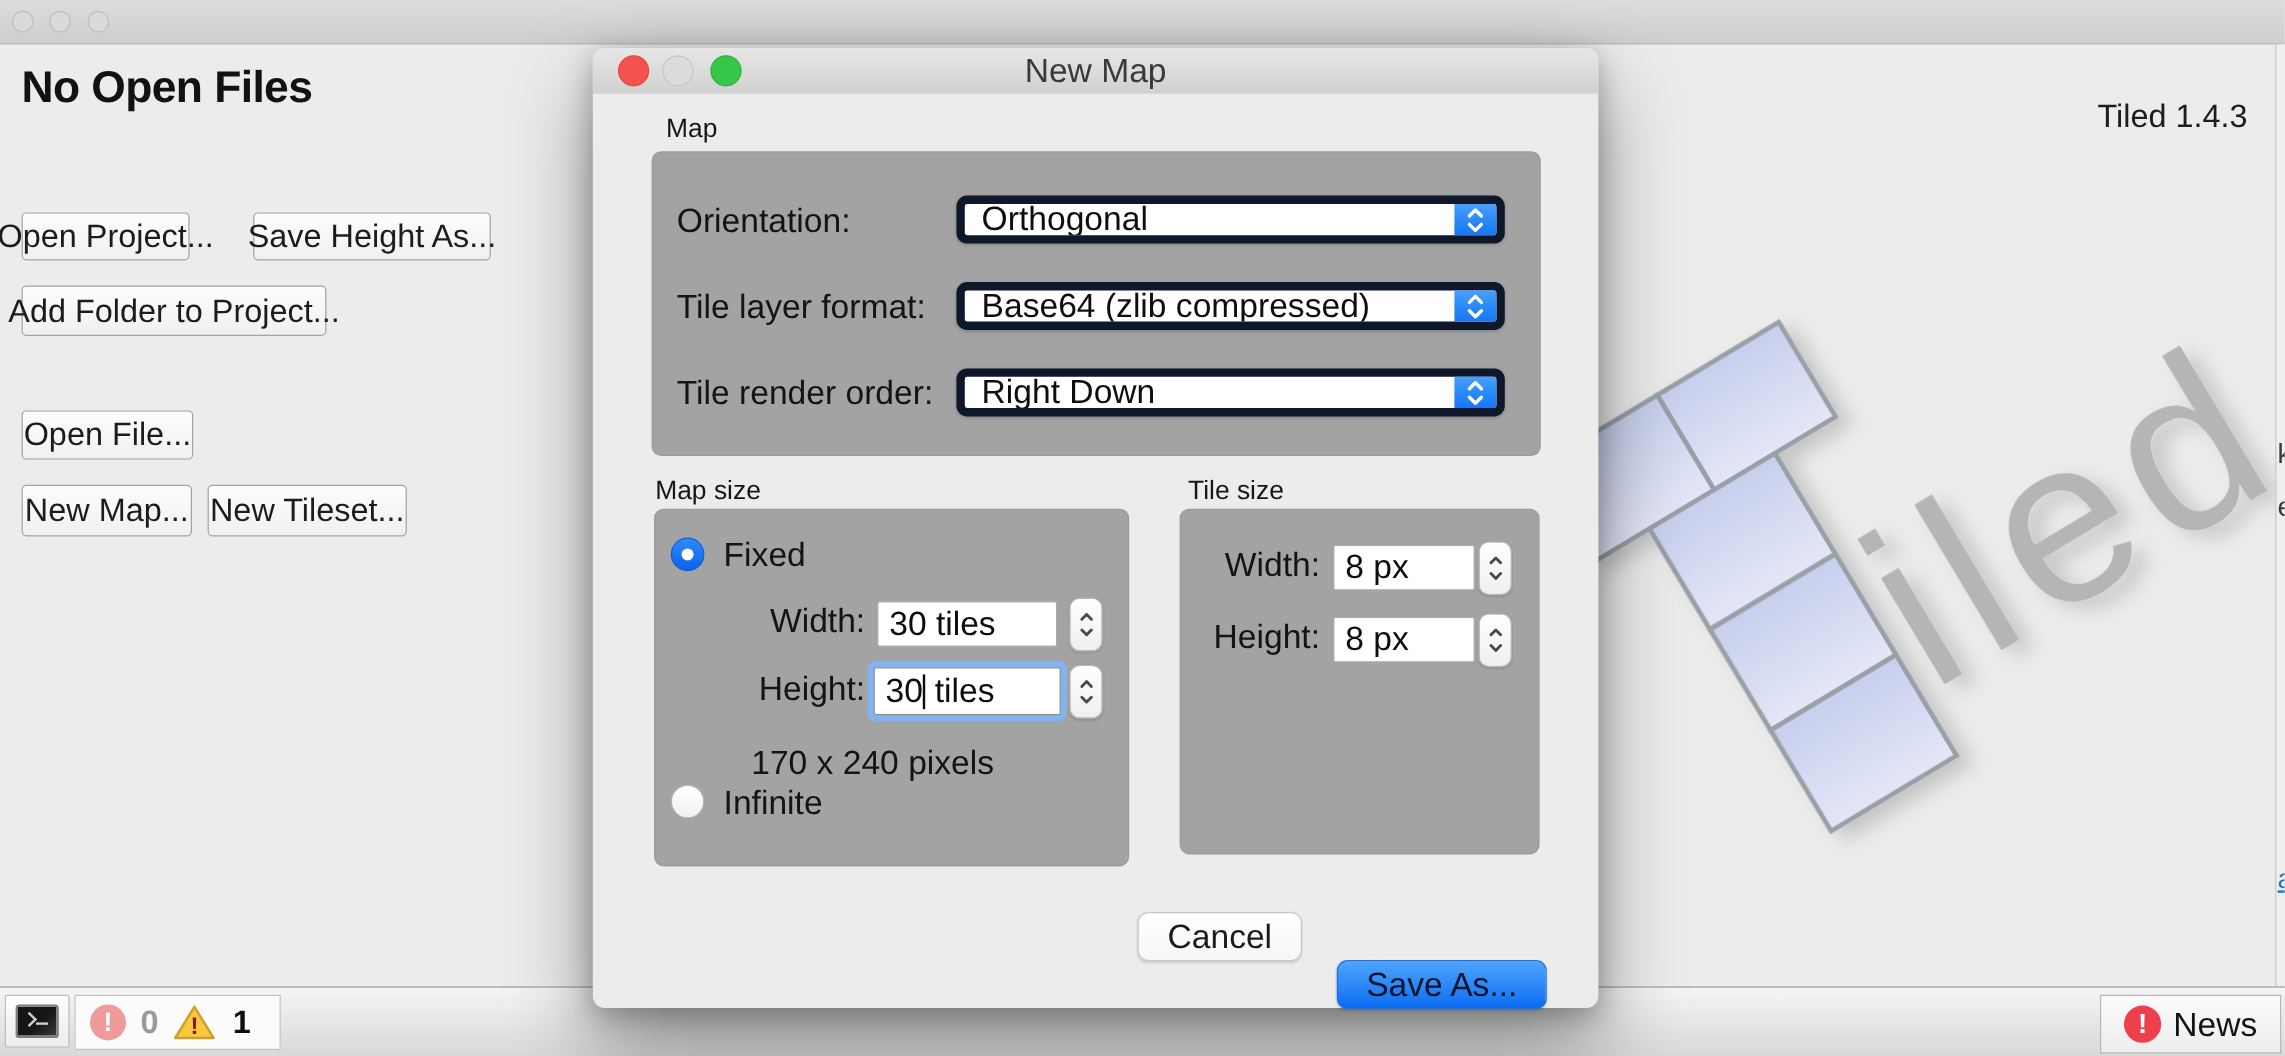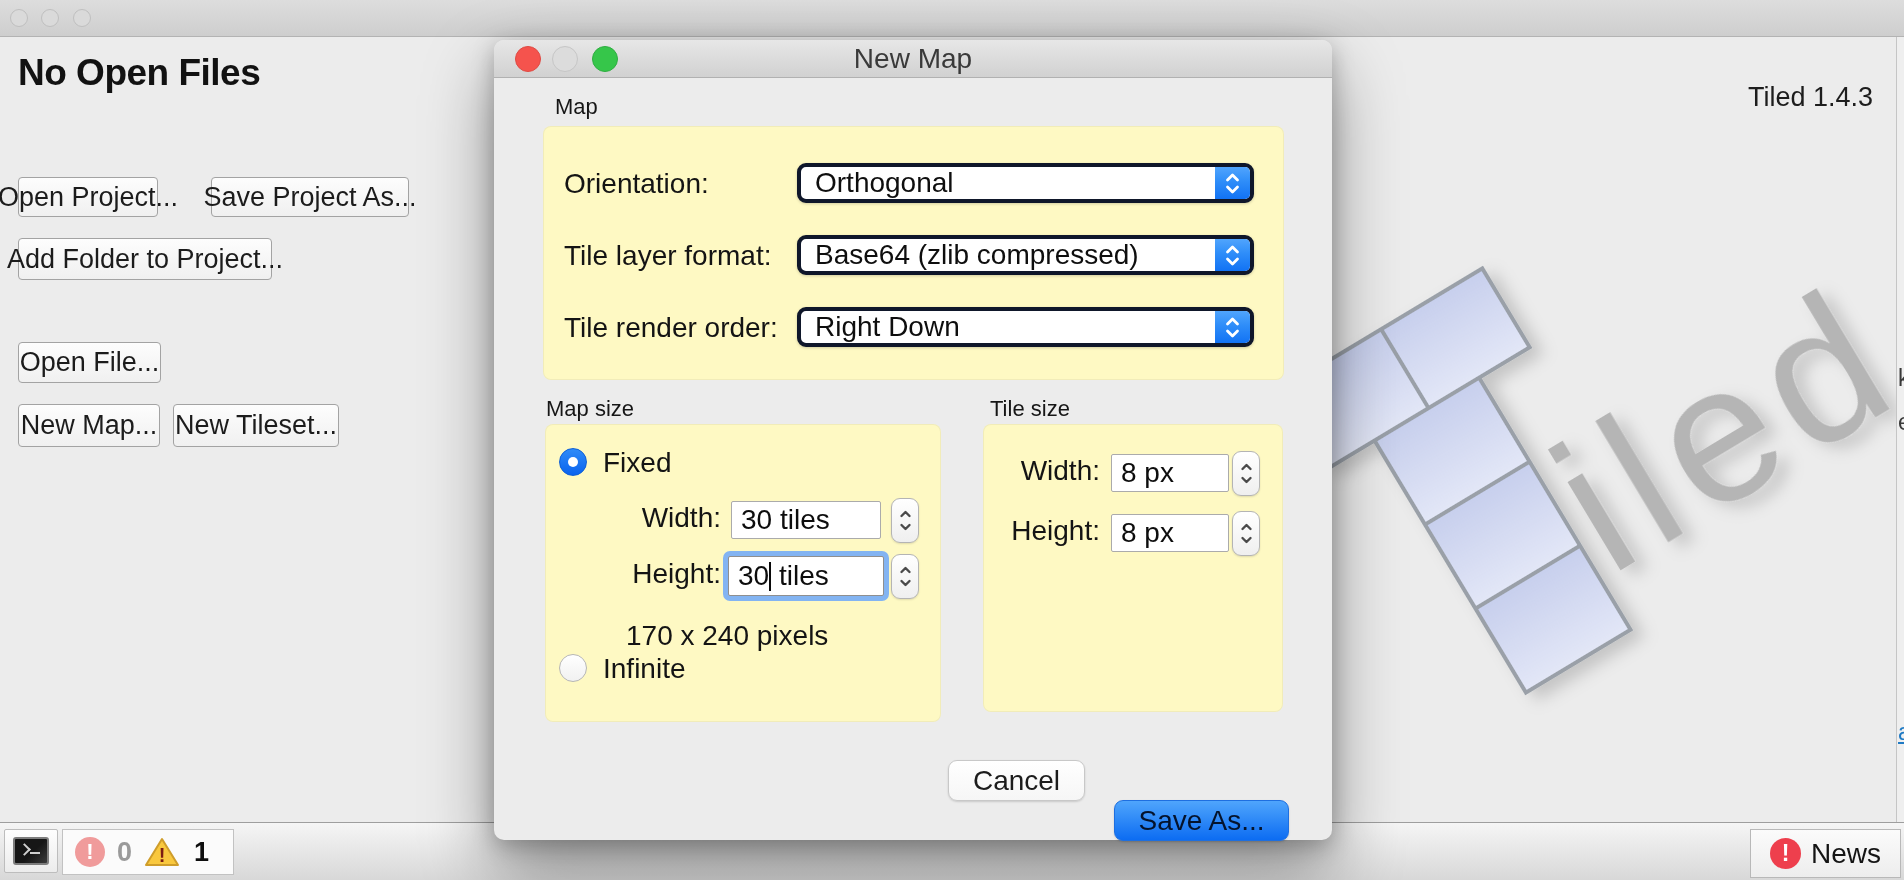--- a/index.html
+++ b/index.html
@@ -98,28 +98,28 @@
   .dtl { position:absolute; top:6px; width:26px; height:26px; border-radius:50%; }
   .dtl-red   { left:21px; background:#f5534d; border:1px solid #df4a43; }
   .dtl-grayd { left:58px; background:#dcdcdc; border:1px solid #c6c6c6; }
   .dtl-green { left:98px; background:#36c64a; border:1px solid #2eae40; }
   .dialog-title {
     position:absolute; left:0; top:0; width:100%; height:38px; line-height:38px;
     text-align:center; font-size:28px; font-weight:500; color:#3a3a3a;
   }
   .section-label { position:absolute; font-size:22px; color:#161616; }
   .groupbox {
-    position:absolute; background:#fef9c3; border-radius:8px;
+    position:absolute; background:#a3a3a3; border-radius:8px;
     box-shadow:inset 0 0 0 1px rgba(0,0,0,0.05);
   }
   .form-label { position:absolute; font-size:28px; color:#141414; }
 
   .combo {
     position:absolute; left:303px; width:457px; height:40px; background:#ffffff;
-    border:4px solid #0f172a; border-radius:9px;
+    border:7px solid #0f172a; border-radius:9px;
     box-shadow:0 1px 3px rgba(0,0,0,0.18);
     display:flex; align-items:center; overflow:hidden;justify-content:flex-end;
   }
   .combo-value { padding-left:14px; font-size:28px; color:#0e0e0e; white-space:nowrap; }
   .combo-stepper {
     margin-left:auto; width:35px; height:40px; flex:0 0 auto;
     background:linear-gradient(#5aabfe,#2f8ef9 45%,#0b6cf3);
     border-radius:0 8px 8px 0;
     display:flex; align-items:center; justify-content:center;
   }
@@ -162,21 +162,21 @@
 <div class="main-titlebar">
   <div class="tl tl-gray" style="left:10px"></div>
   <div class="tl tl-gray" style="left:41px"></div>
   <div class="tl tl-gray" style="left:73px"></div>
 </div>
 
 <div class="main-heading">No Open Files</div>
 <div class="version-label">Tiled 1.4.3</div>
 
 <div class="qbtn" style="left:18px;top:177px;width:140px;height:40px">Open Project...</div>
-<div class="qbtn" style="left:211px;top:177px;width:198px;height:40px">Save Project As...</div>
+<div class="qbtn" style="left:211px;top:177px;width:198px;height:40px">Save Height As...</div>
 <div class="qbtn" style="left:18px;top:238px;width:254px;height:42px">Add Folder to Project...</div>
 <div class="qbtn" style="left:18px;top:342px;width:143px;height:41px">Open File...</div>
 <div class="qbtn" style="left:18px;top:404px;width:142px;height:43px">New Map...</div>
 <div class="qbtn" style="left:173px;top:404px;width:166px;height:43px">New Tileset...</div>
 
 <svg class="watermark" width="784" height="620" viewBox="0 0 784 620">
   <defs>
     <linearGradient id="tileGrad" x1="0" y1="0" x2="0" y2="1">
       <stop offset="0" stop-color="#c7cfed"></stop>
         <stop offset="1" stop-color="#e3e7f7"></stop>

